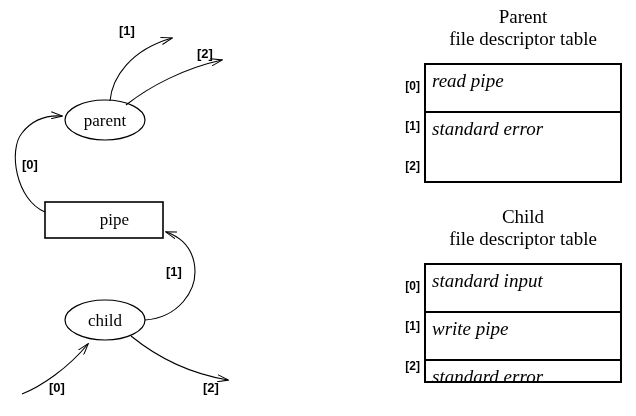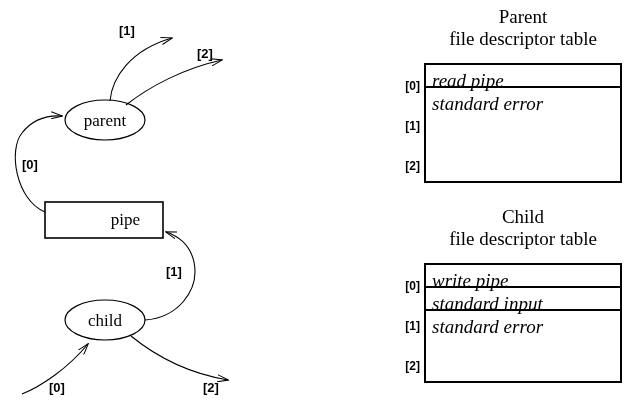--- a/index.html
+++ b/index.html
@@ -69,21 +69,21 @@
     white-space: nowrap;
   }
   .fd-table {
     position: absolute;
     border: 2px solid #000;
     box-sizing: border-box;
     background: #fff;
   }
   .fd-row {
     position: relative;
-    height: 23px;
+    height: 48px;
     box-sizing: border-box;
     border-bottom: 2px solid #000;
   }
   .fd-row:last-child {
     border-bottom: none;
     text-align: center;
   }
   .fd-row-value {
     position: absolute;
     left: 6px;
@@ -134,21 +134,21 @@
 
       <path d="M145,320 C176,318 200,292 194,262 C190,244 178,236 166,232" fill="none" stroke="#000" stroke-width="1.1" marker-end="url(#arrowhead)"></path>
 
       <path d="M22,394 C42,386 68,368 88,344" fill="none" stroke="#000" stroke-width="1.1" marker-end="url(#arrowhead)"></path>
 
       <path d="M131,336 C158,358 192,374 228,380" fill="none" stroke="#000" stroke-width="1.1" marker-end="url(#arrowhead)"></path>
     </svg>
 
     <div class="node-label" style="left:65px; top:112px; width:80px;">parent</div>
 
-    <div class="node-label" style="left:56px; top:211px; width:139px;">pipe</div>
+    <div class="node-label" style="left:45px; top:211px; width:139px;">pipe</div>
 
     <div class="node-label" style="left:65px; top:312px; width:80px;">child</div>
 
     <div class="fd-tag" style="left:119px; top:24px;">[1]</div>
 
     <div class="fd-tag" style="left:197px; top:47px;">[2]</div>
 
     <div class="fd-tag" style="left:22px; top:158px;">[0]</div>
 
     <div class="fd-tag" style="left:166px; top:265px;">[1]</div>
@@ -177,24 +177,24 @@
     <div class="fd-index" style="left:-24px; top:154px;">[2]</div>
   </div>
 
   <div class="table-block" style="left:424px; top:206px; width:198px;">
 
     <div class="table-title" style="left:0; top:0;">Child</div>
     <div class="table-title" style="left:-5px; top:22px; width:208px;">file descriptor table</div>
 
     <div class="fd-table" style="left:0; top:57px; width:198px; height:120px;">
       <div class="fd-row">
+        <span class="fd-row-value">standard input</span>
+      </div>
+      <div class="fd-row">
         <span class="fd-row-value">write pipe</span>
-      </div>
-      <div class="fd-row">
-        <span class="fd-row-value">standard input</span>
       </div>
       <div class="fd-row">
         <span class="fd-row-value">standard error</span>
       </div>
     </div>
 
     <div class="fd-index" style="left:-24px; top:74px;">[0]</div>
     <div class="fd-index" style="left:-24px; top:114px;">[1]</div>
     <div class="fd-index" style="left:-24px; top:154px;">[2]</div>
   </div>

